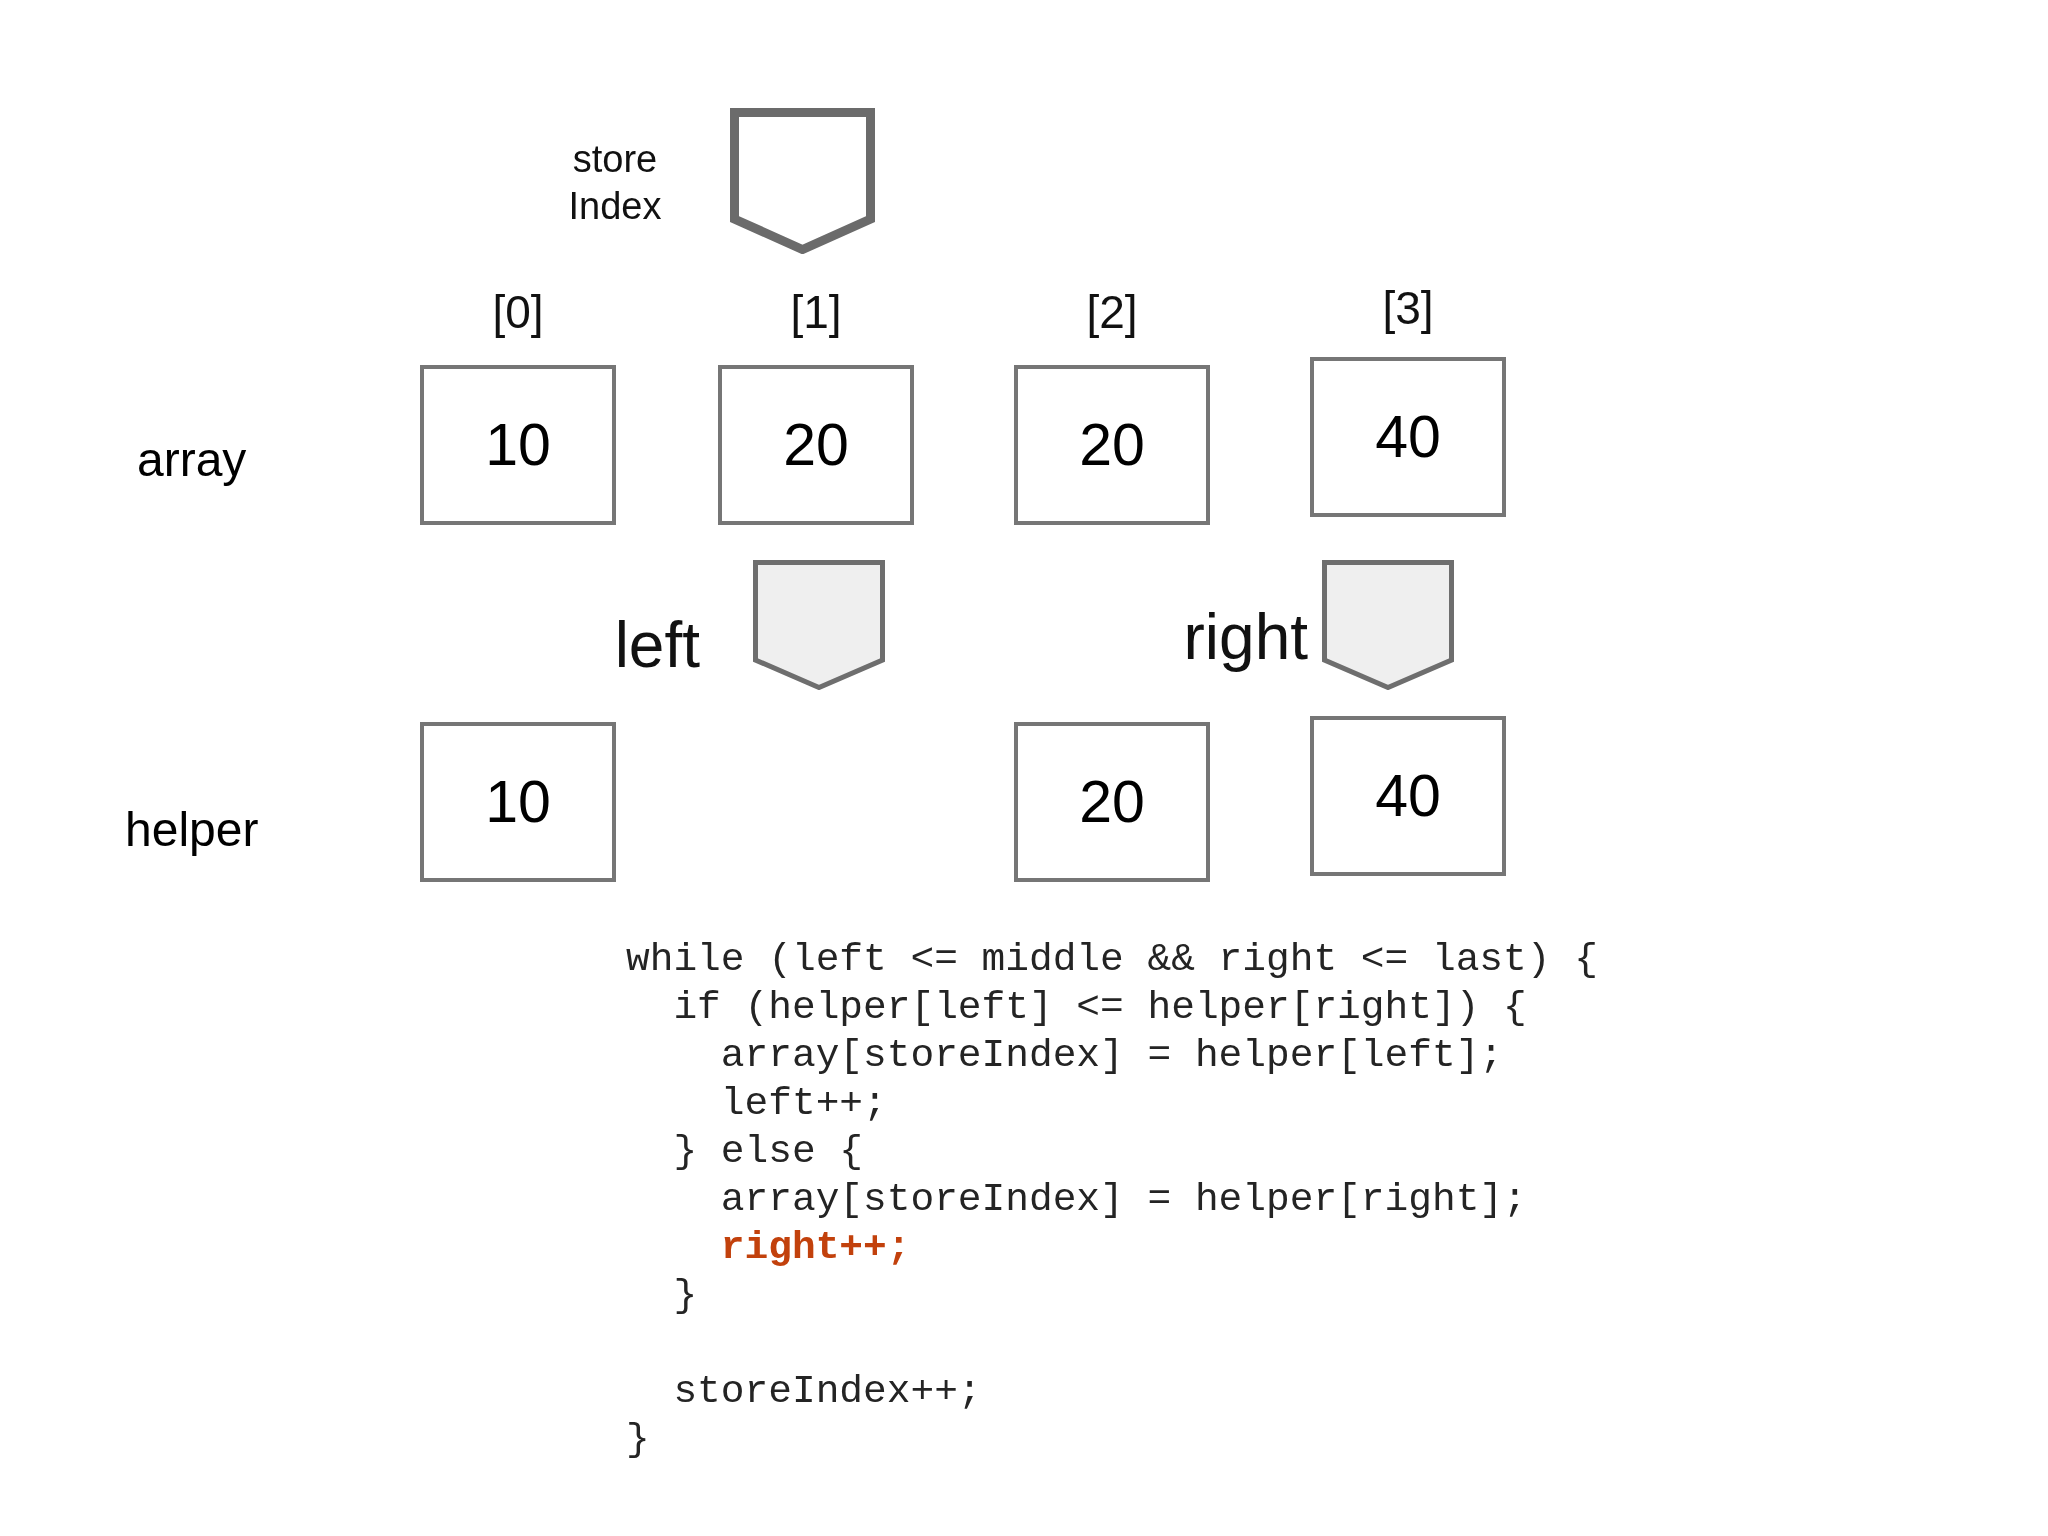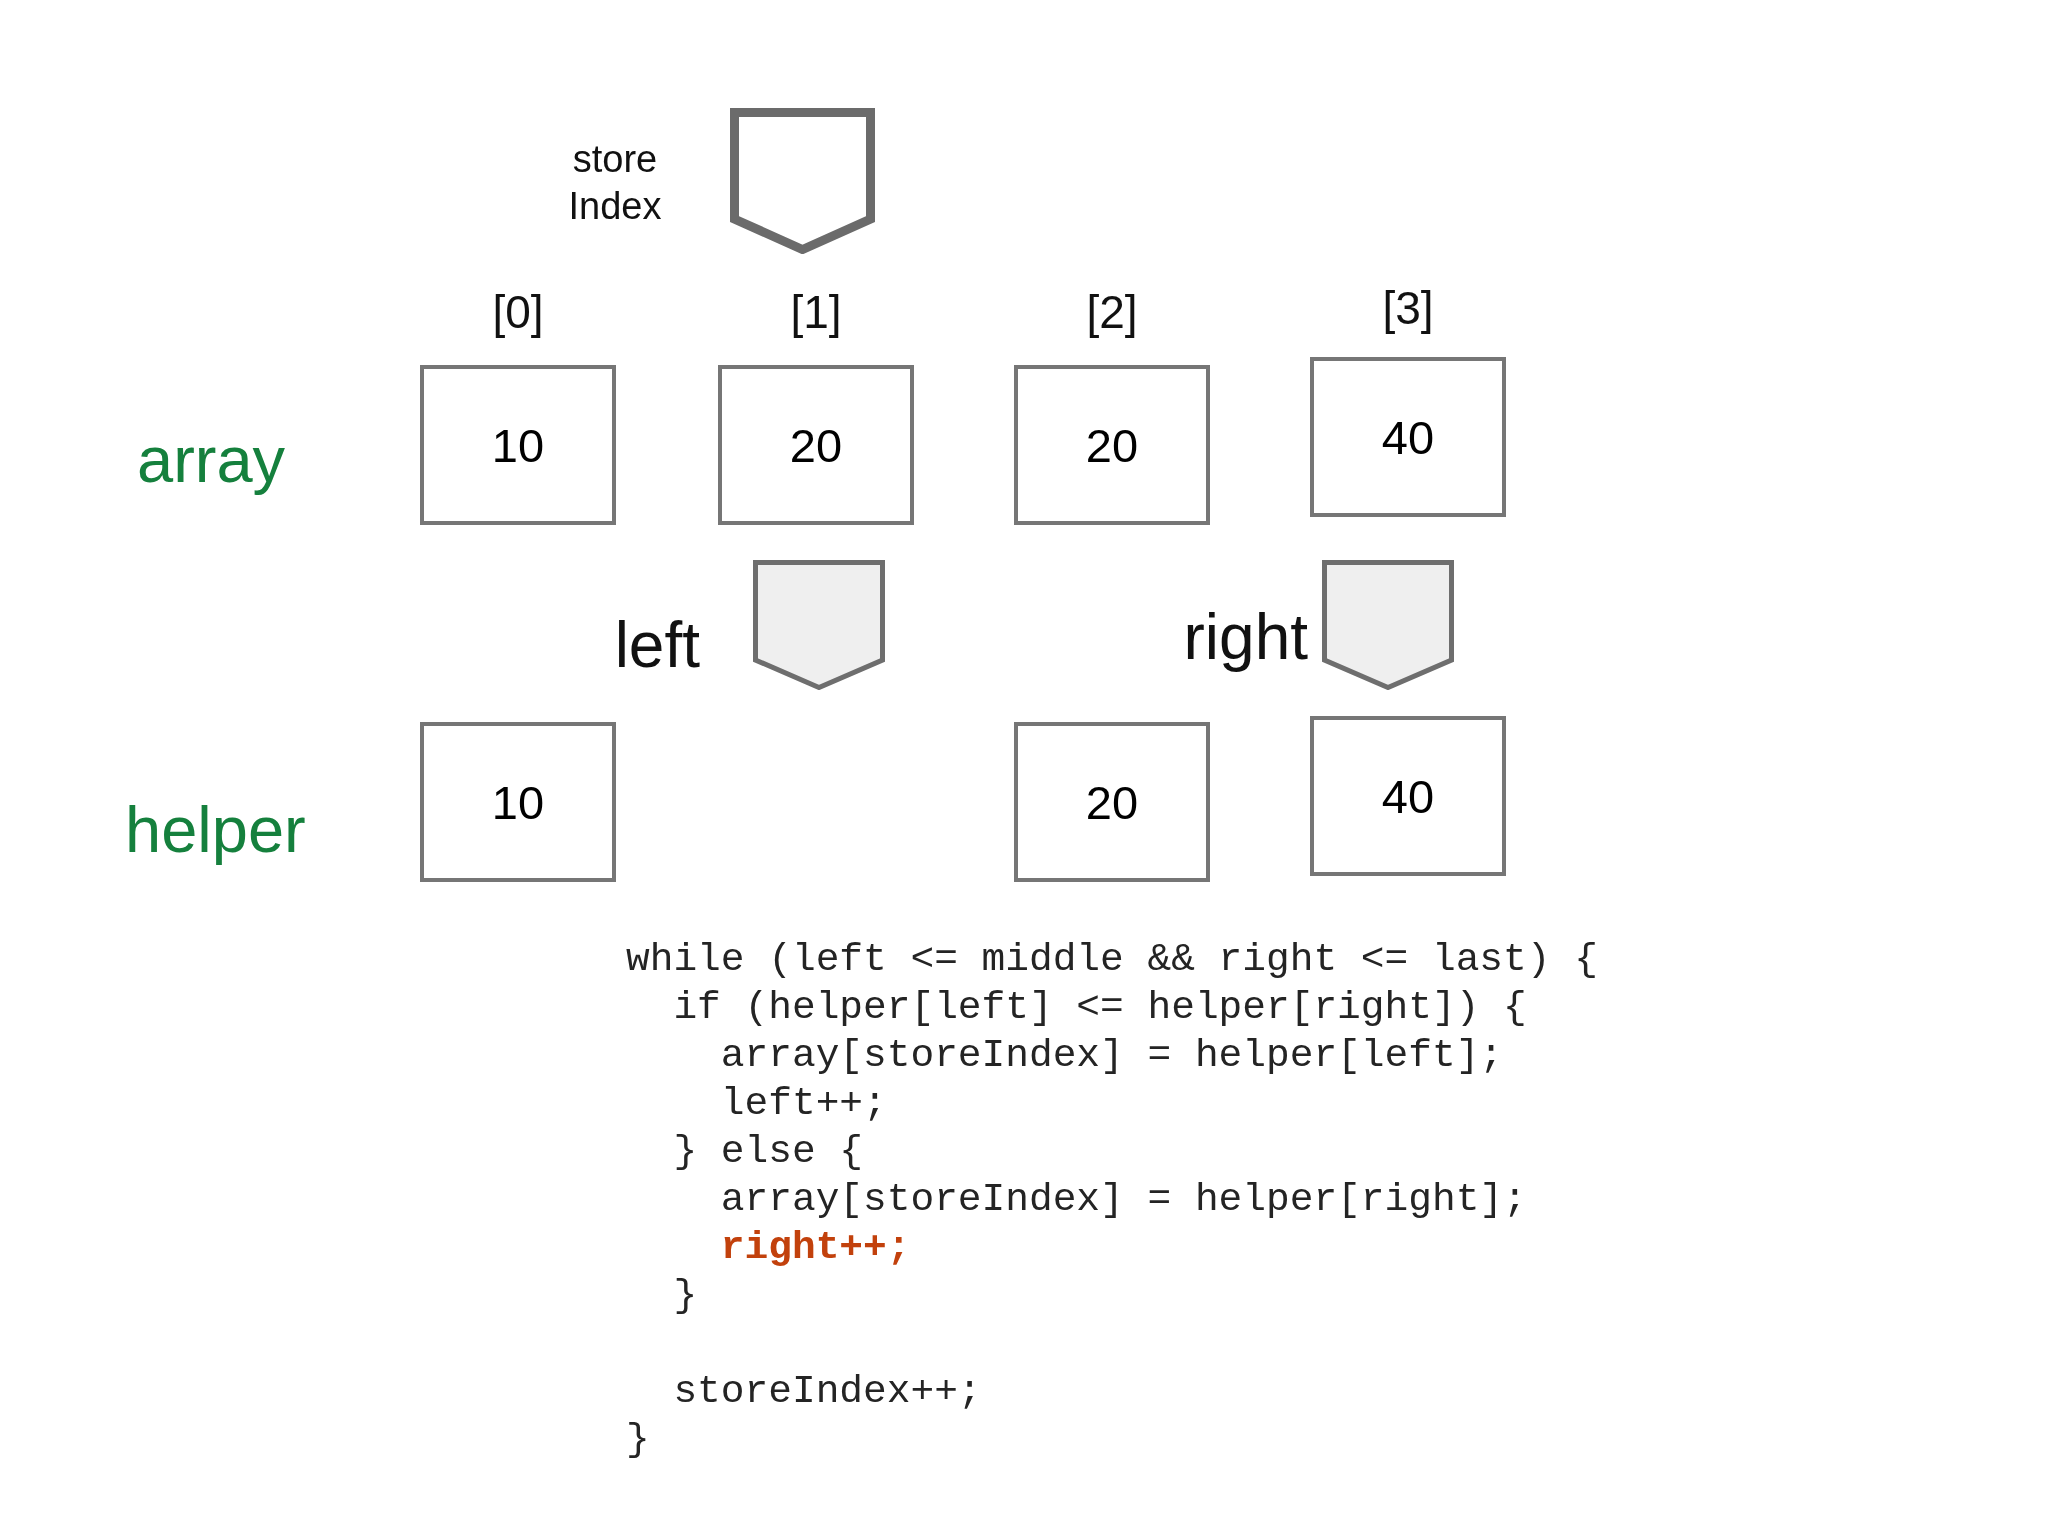--- a/index.html
+++ b/index.html
@@ -15,32 +15,32 @@
   .store-label{
     position:absolute;left:510px;top:136px;width:210px;
     text-align:center;font-size:38px;line-height:47px;color:#111;
   }
   .store-label span{display:block;}
   .idx{
     position:absolute;top:286px;width:160px;height:52px;
     text-align:center;font-size:46px;line-height:52px;color:#111;
   }
   .row-label{
-    position:absolute;font-size:65px;line-height:48px;color:#15803d;text-align:center;
+    position:absolute;font-size:48px;line-height:48px;color:#000000;text-align:center;
   }
   .ptr-label{
     position:absolute;font-size:64px;line-height:48px;color:#111;text-align:right;
   }
   
   .cell{
     position:absolute;width:196px;height:160px;box-sizing:border-box;
     border:4px solid var(--box-border,#767676);background:#ffffff;
     display:flex;align-items:center;justify-content:center;
   }
-  .cell span{font-size:47px;color:#000;}
+  .cell span{font-size:59px;color:#000;}
   
   .pointer{position:absolute;display:block;}
   .store-poly{fill:var(--store-pointer-fill,#ffffff);stroke:var(--store-pointer-border,#6b6b6b);stroke-width:9;}
   .lr-poly{fill:var(--pointer-fill,#efefef);stroke:var(--pointer-border,#757575);stroke-width:5;}
   
   .code{
     position:absolute;left:626px;top:936px;margin:0;
     font-family:"Liberation Mono", monospace;
     font-size:39.5px;line-height:48px;color:#242424;
   }

